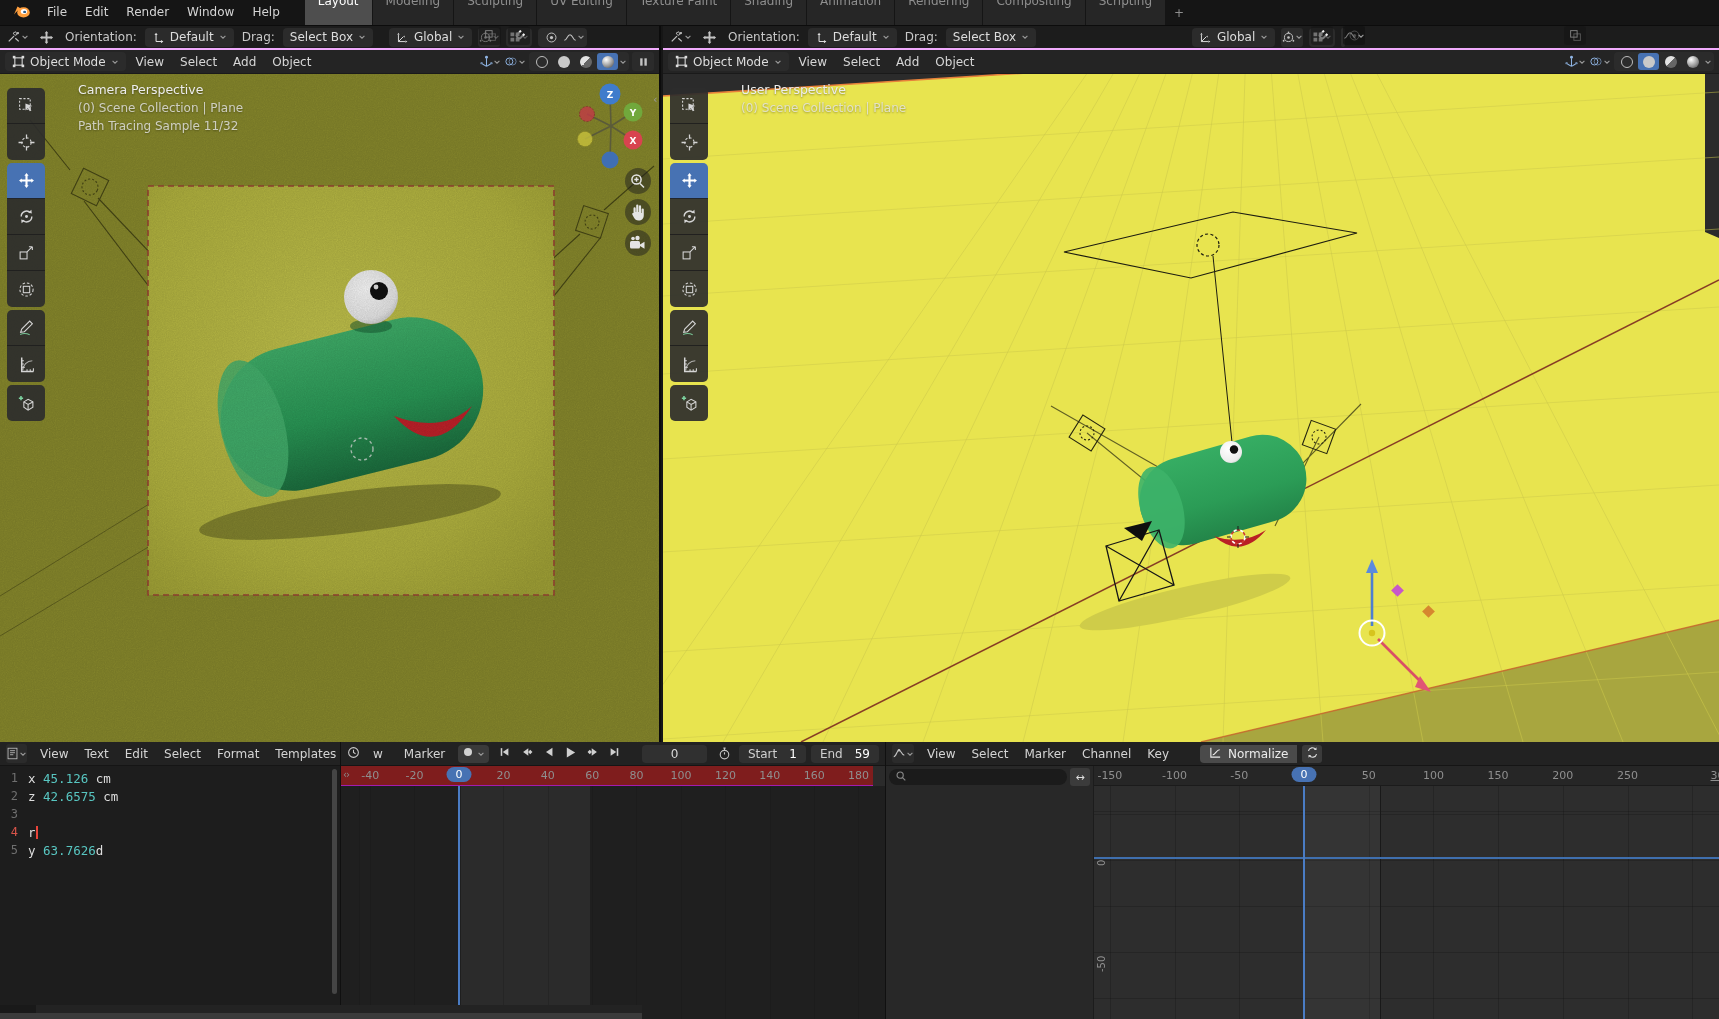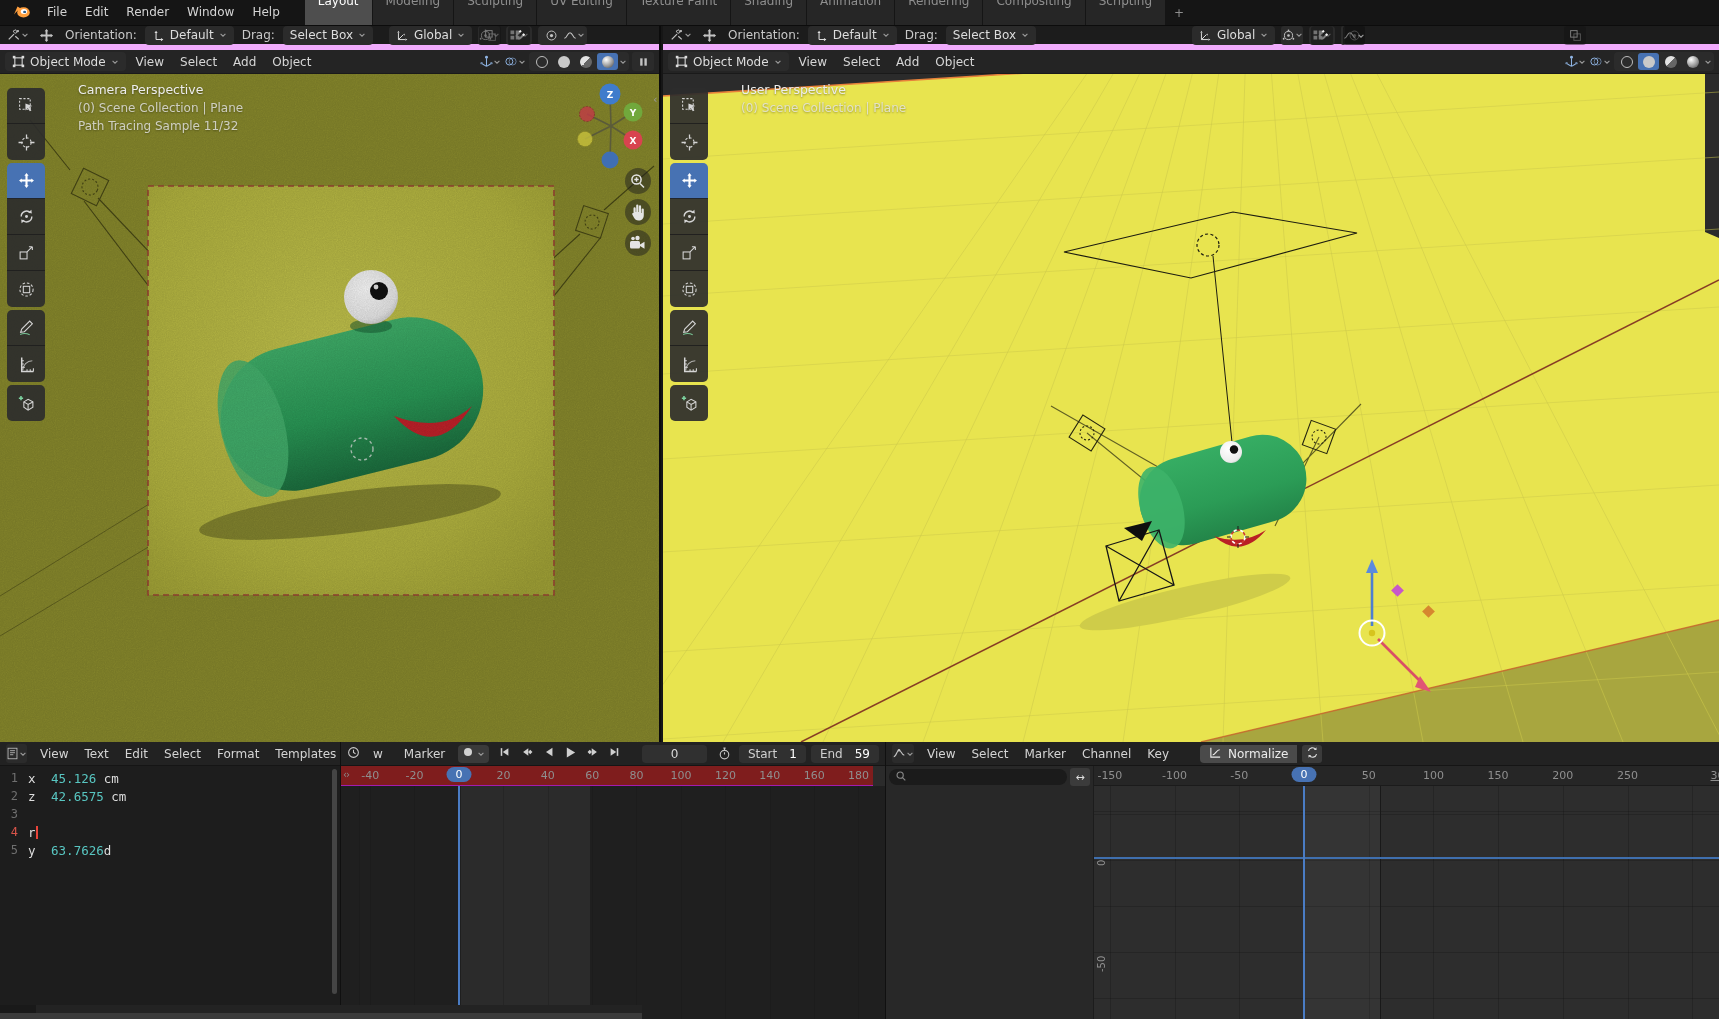--- a/index.html
+++ b/index.html
@@ -14,21 +14,21 @@
   .menubar .menu-item { padding:0 9px; color:#d4d4d4; line-height:26px; cursor:default; }
   .tabs { display:flex; gap:1px; margin-left:16px; align-items:flex-end; height:26px; }
   .tab { padding:4px 13px 17px; background:#262626; color:#8f8f8f; border-radius:5px 5px 0 0; font-size:12px; }
   .tab.active { background:#4e4e4e; color:#ffffff; }
   .tab-add { padding:4px 8px 5px; color:#8f8f8f; }
 
   
   .viewport { position:absolute; top:26px; height:716px; overflow:hidden; background:#1c1c1c; }
   #vp-left { left:0; width:661px; border-right:2px solid #0c0c0c; }
   #vp-right { left:663px; width:1056px; }
-  .tool-header { height:24px; background:#1c1c1c; display:flex; align-items:center; gap:6px; padding:0 7px; border-bottom:6px solid #f0abfc; white-space:nowrap; }
+  .tool-header { height:24px; background:#1c1c1c; display:flex; align-items:center; gap:6px; padding:0 7px; border-bottom:2px solid #f0abfc; white-space:nowrap; }
   .vp-header { height:24px; background:#242424; display:flex; align-items:center; gap:2px; padding:0 5px; border-bottom:1px solid #1a1a1a; white-space:nowrap; }
   .vp-canvas { position:absolute; top:48px; left:0; right:0; bottom:0; overflow:hidden; }
   svg.scene { position:absolute; left:0; top:0; }
 
   .hlabel { color:#c8c8c8; padding:0 2px; }
   .dd { display:inline-flex; align-items:center; gap:5px; height:19px; background:#2b2b2b; border-radius:4px; padding:0 7px; color:#dddddd; }
   .dd .icon, .ibtn .icon { display:inline-flex; }
   .ibtn { display:inline-flex; align-items:center; justify-content:center; width:22px; height:19px; border-radius:3px; color:#c3c3c3; background:transparent; }
   .ibtn.boxed { background:#2b2b2b; }
   .ibtn.dim { color:#7d7d7d; }
@@ -63,21 +63,21 @@
   #graph { left:885px; width:834px; border-left:1px solid #101010; }
   .r-header { height:24px; background:#222222; display:flex; align-items:center; gap:5px; padding:0 6px; border-bottom:1px solid #151515; white-space:nowrap; }
   .r-header .menu-item { padding:0 8px; color:#d4d4d4; }
 
   
   .code { position:absolute; top:24px; left:0; right:0; bottom:0; font-family:"DejaVu Sans Mono","Liberation Mono",monospace; font-size:12.5px; padding-top:3px; background:#1d1d1d; }
   .cline { display:flex; height:18px; align-items:center; }
   .ln-num { width:28px; text-align:right; padding-right:10px; color:#6f6f6f; flex:none; font-size:12px; }
   .ln-num.current { color:#d8544a; }
   .tok-plain { color:#dedede; white-space:pre; }
-  .tok-number { color:#58c6c1; white-space:pre;margin-left:8px; }
+  .tok-number { color:#58c6c1; white-space:pre; }
   .tcursor { width:2px; height:13px; background:#e8443a; display:inline-block; }
   .te-scrollbar { position:absolute; right:3px; top:27px; width:5px; height:225px; background:#454545; border-radius:3px; }
 
   
   .field { height:18px; background:#303030; border-radius:4px; display:inline-flex; align-items:center; padding:0 9px; gap:12px; color:#cfcfcf; }
   .fld-val { color:#ffffff; }
   .frame-field { width:74px; justify-content:center; color:#d8d8d8; }
   .pb { display:inline-flex; gap:1px; }
   .pbtn { width:21px; height:18px; display:inline-flex; align-items:center; justify-content:center; color:#d0d0d0; }
   .rec { display:inline-flex; align-items:center; background:#3a3a3a; border-radius:4px; height:18px; padding:0 4px; gap:3px; }

